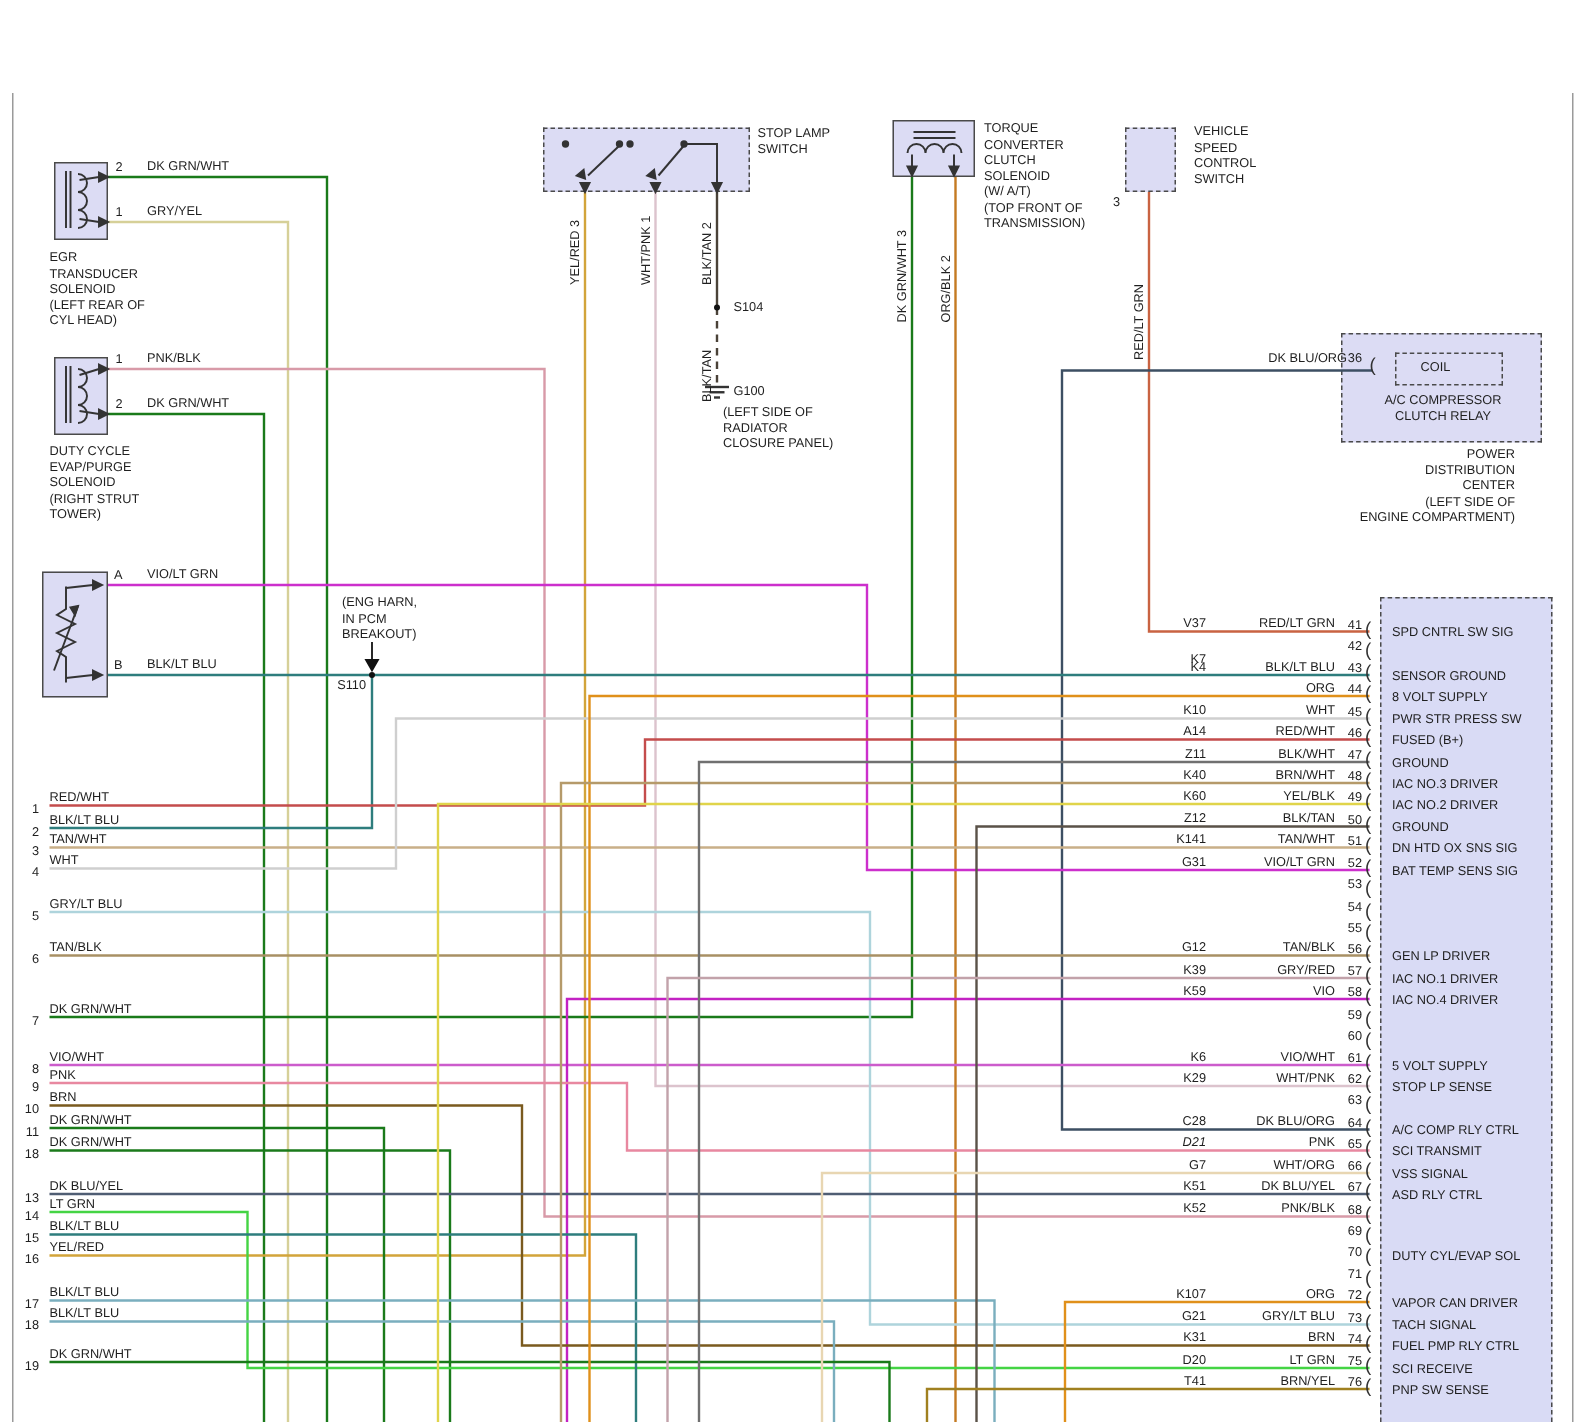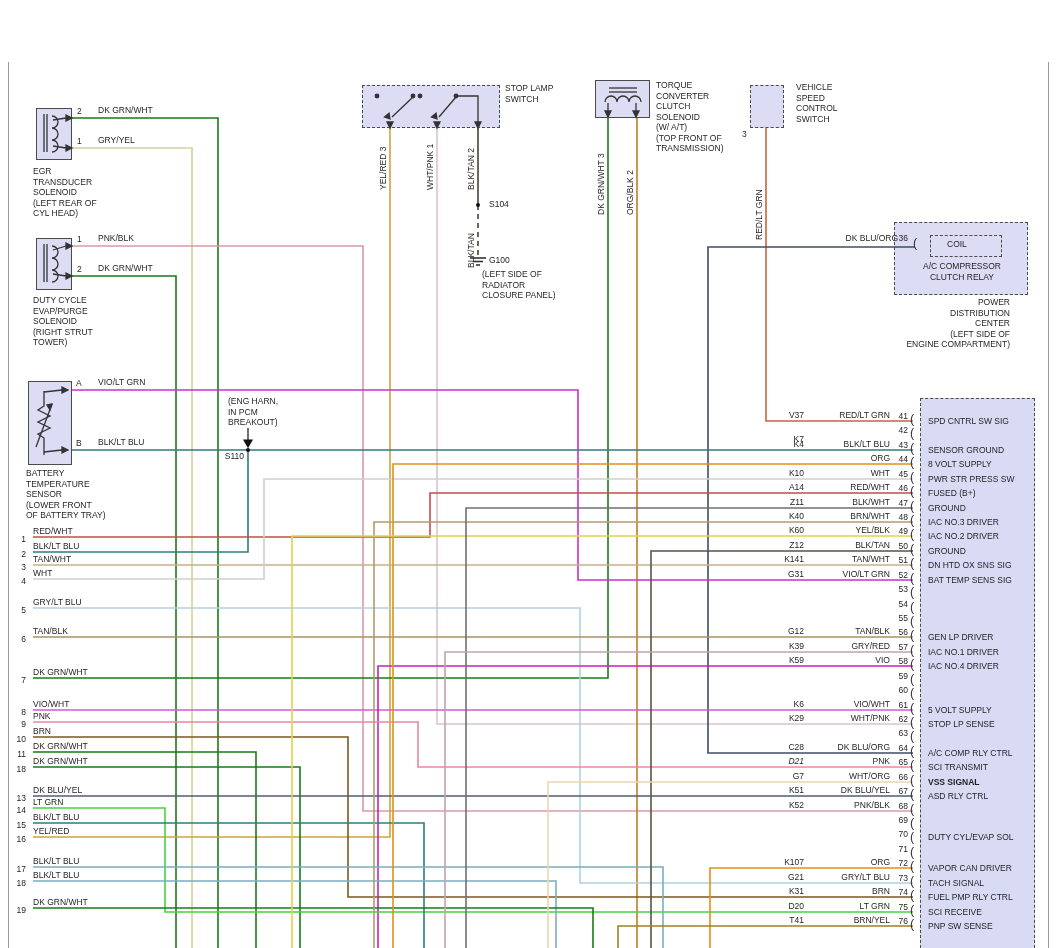--- a/index.html
+++ b/index.html
@@ -206,25 +206,20 @@
   <div class="cap" style="left:868px;top:297px;width:142px;text-align:right;">POWER
 DISTRIBUTION
 CENTER
 (LEFT SIDE OF
 ENGINE COMPARTMENT)</div>
 
   <div class="lbl" style="left:76px;top:378px;">A</div>
   <div class="lbl" style="left:98px;top:377px;">VIO/LT GRN</div>
   <div class="lbl" style="left:76px;top:438px;">B</div>
   <div class="lbl" style="left:98px;top:437px;">BLK/LT BLU</div>
-  <div class="cap" style="left:26px;top:468px;">BATTERY
-TEMPERATURE
-SENSOR
-(LOWER FRONT
-OF BATTERY TRAY)</div>
 
   <div class="cap" style="left:228px;top:396px;">(ENG HARN,
 IN PCM
 BREAKOUT)</div>
   <div class="dot" style="left:246px;top:448px;"></div>
   <div class="lbl num" style="left:204px;top:451px;width:40px;">S110</div>
 
   <div id="vlabels">
       <div class="vlabel" style="left:378px;top:190px;">YEL/RED 3</div>
       <div class="vlabel" style="left:425px;top:190px;">WHT/PNK 1</div>
@@ -376,21 +371,21 @@
       <div class="lbl" style="left:928px;top:748px;">A/C COMP RLY CTRL</div>
       <div class="lbl num" style="left:876px;top:757px;width:32px;">65</div>
       <div class="paren" style="left:910px;top:759px;">(</div>
       <div class="lbl num" style="left:748px;top:756px;width:56px;font-style:italic;">D21</div>
       <div class="lbl num" style="left:806px;top:756px;width:84px;">PNK</div>
       <div class="lbl" style="left:928px;top:762px;">SCI TRANSMIT</div>
       <div class="lbl num" style="left:876px;top:772px;width:32px;">66</div>
       <div class="paren" style="left:910px;top:774px;">(</div>
       <div class="lbl num" style="left:748px;top:771px;width:56px;">G7</div>
       <div class="lbl num" style="left:806px;top:771px;width:84px;">WHT/ORG</div>
-      <div class="lbl" style="left:928px;top:777px;font-weight:bold;">VSS SIGNAL</div>
+      <div class="lbl" style="left:928px;top:777px;">VSS SIGNAL</div>
       <div class="lbl num" style="left:876px;top:786px;width:32px;">67</div>
       <div class="paren" style="left:910px;top:788px;">(</div>
       <div class="lbl num" style="left:748px;top:785px;width:56px;">K51</div>
       <div class="lbl num" style="left:806px;top:785px;width:84px;">DK BLU/YEL</div>
       <div class="lbl" style="left:928px;top:791px;">ASD RLY CTRL</div>
       <div class="lbl num" style="left:876px;top:801px;width:32px;">68</div>
       <div class="paren" style="left:910px;top:803px;">(</div>
       <div class="lbl num" style="left:748px;top:800px;width:56px;">K52</div>
       <div class="lbl num" style="left:806px;top:800px;width:84px;">PNK/BLK</div>
       <div class="lbl" style="left:928px;top:788px;margin-top:44px;">DUTY CYL/EVAP SOL</div>

